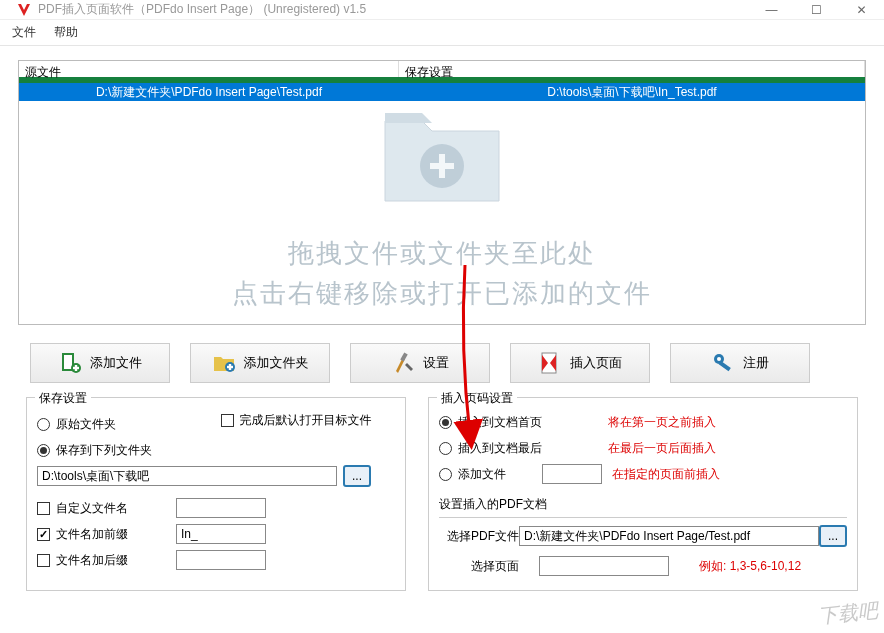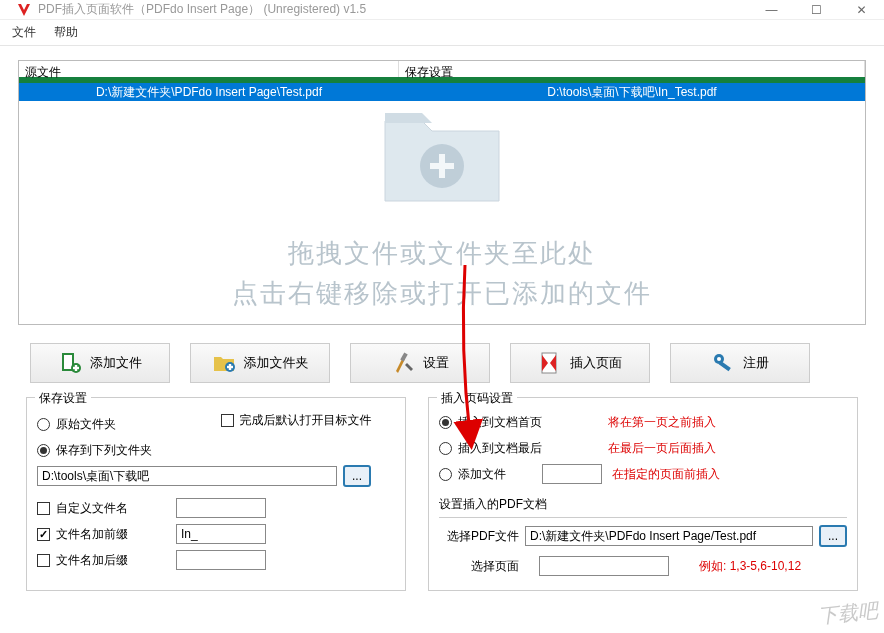--- a/index.html
+++ b/index.html
@@ -216,21 +216,21 @@
       <div class="row">
         <span class="radio"></span>
         <span style="width:84px">添加文件</span>
         <input class="text-input" style="width: 60px; margin-right: 10px;" value="">
         <span class="hint-red">在指定的页面前插入</span>
       </div>
 
       <div class="sub-legend">设置插入的PDF文档</div>
       <div style="border-top:1px solid #ccc;margin-bottom:6px;"></div>
 
-      <div class="row" style="gap:6px;">
+      <div class="row" style="">
         <span style="width:80px;text-align:right">选择PDF文件</span>
         <input class="text-input" style="flex: 1 1 0%;" value="D:\新建文件夹\PDFdo Insert Page/Test.pdf">
         <div class="browse-btn">
             <span>...</span>
           </div>
       </div>
       <div class="row" style="gap:20px;margin-top:6px;">
         <span style="width:80px;text-align:right">选择页面</span>
         <input class="text-input" style="width: 130px;" value="">
         <span class="hint-red" style="margin-left:10px">例如: 1,3-5,6-10,12</span>

